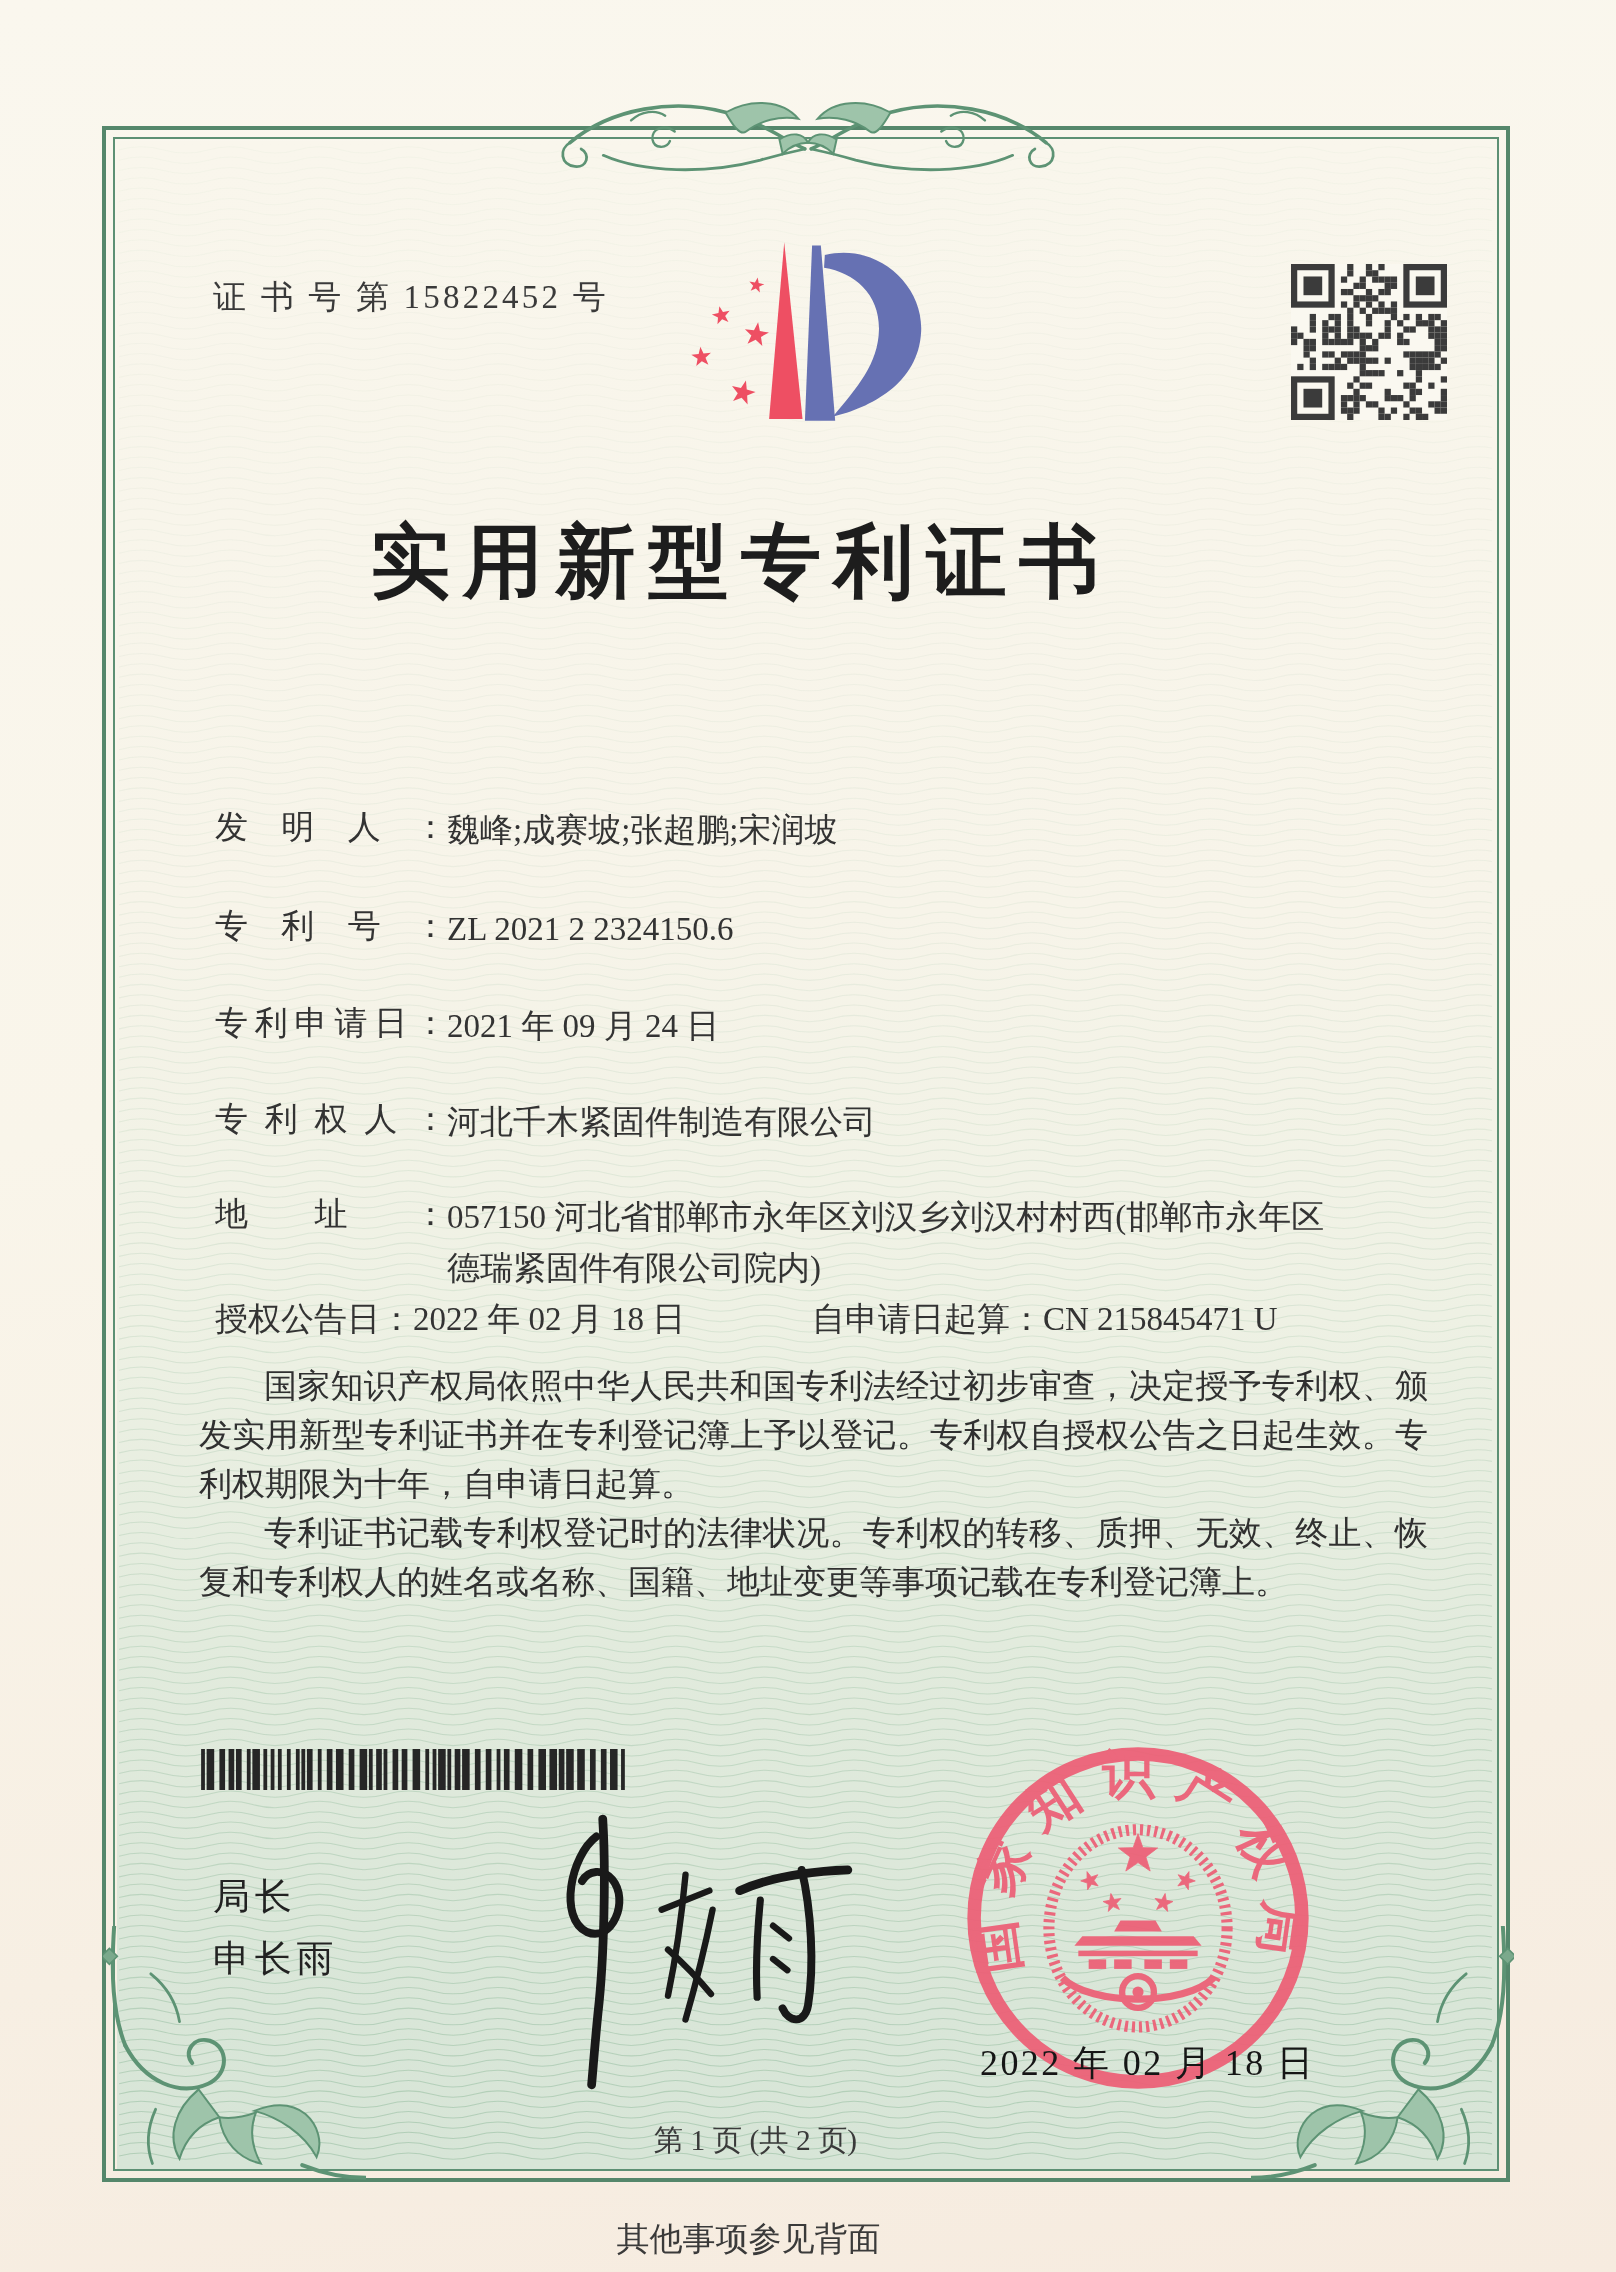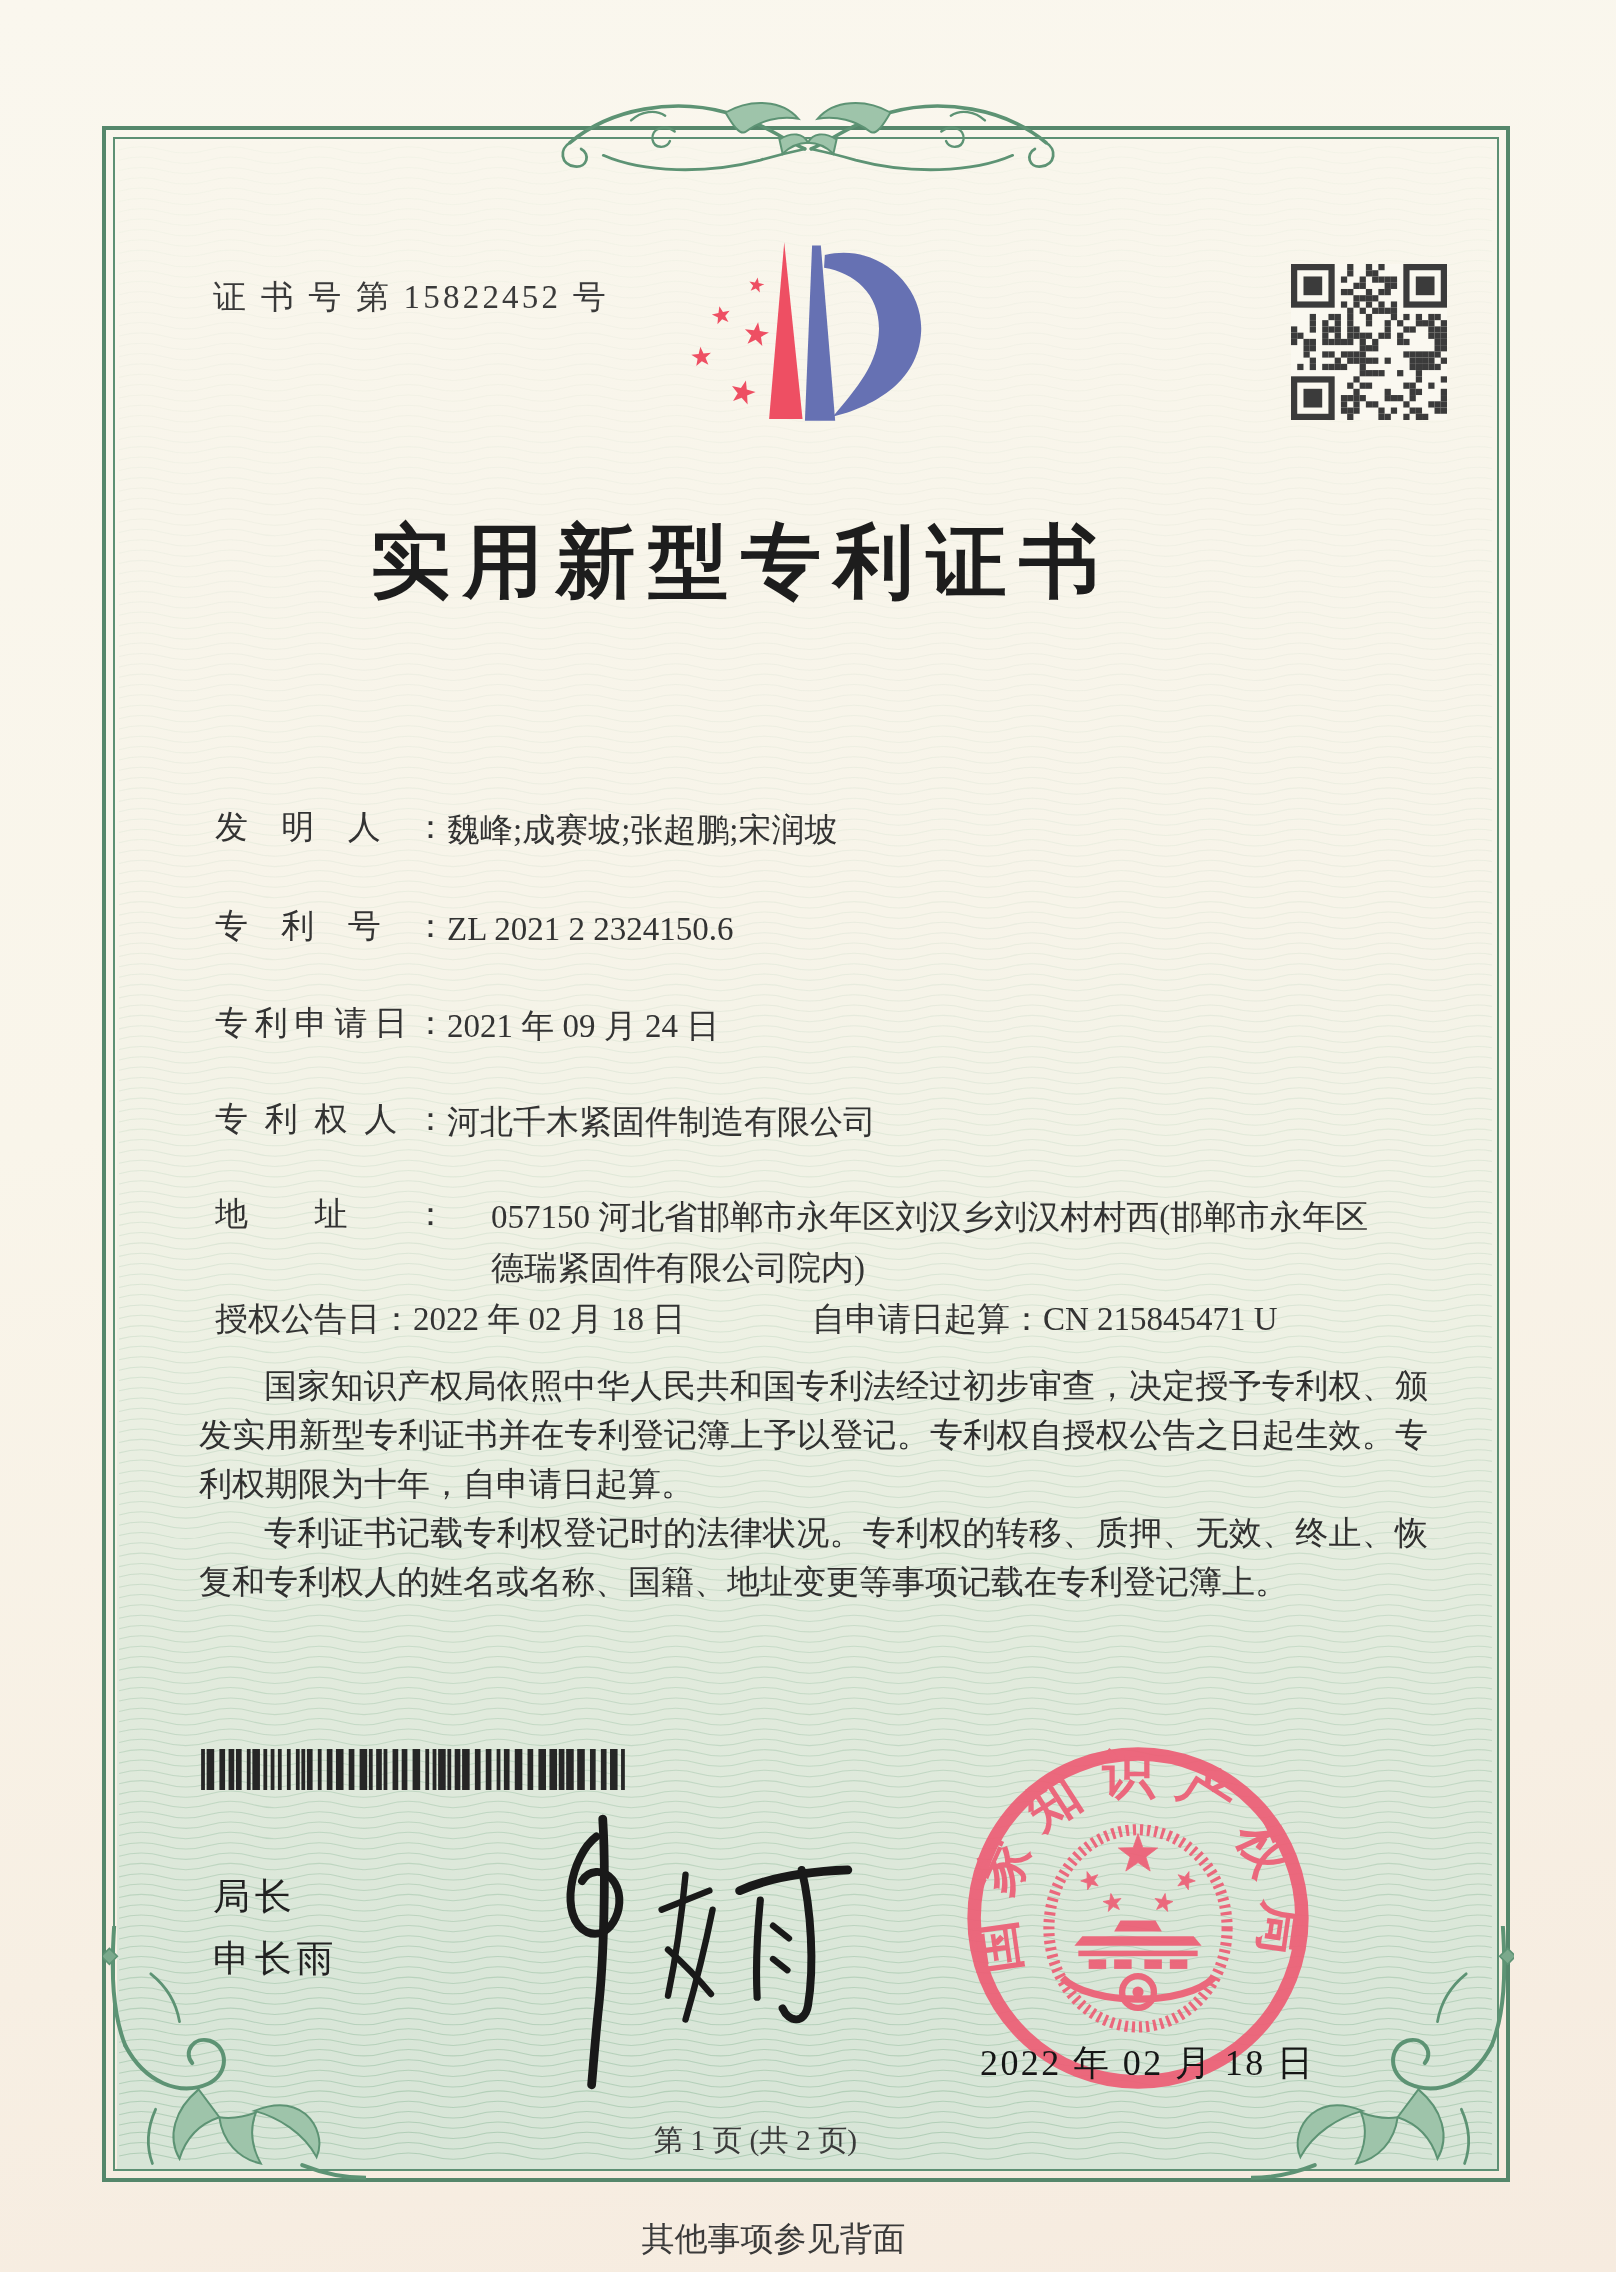--- a/index.html
+++ b/index.html
@@ -17,30 +17,30 @@
   .orn{z-index:4;}
   .txt{z-index:5;}
   .cert-no{left:213px;top:275px;font-size:33px;letter-spacing:3.2px;color:#3a3a3a;}
   .logo{left:691px;top:236px;z-index:5;}
   .qr{left:1291px;top:264px;z-index:5;}
   .title{left:0;top:509px;width:1478px;text-align:center;font-size:80px;font-weight:bold;
          letter-spacing:12.7px;padding-left:4px;box-sizing:border-box;color:#1d1d1d;}
   .frow{left:215px;width:1233px;display:flex;align-items:flex-start;font-size:33px;color:#333;}
   .flabel{width:232px;flex:0 0 232px;text-align:justify;text-align-last:justify;}
   .fvalue{flex:1;line-height:51px;}
-  .addr .fvalue{max-width:882px;margin-left:44px;}
+  .addr .fvalue{max-width:882px;}
   .grant-grp{font-size:33px;color:#333;}
   .para{left:199px;width:1229px;font-size:33px;line-height:49px;text-align:justify;color:#303030;text-indent:65px;}
   .barcode{left:199px;top:1749px;z-index:5;}
   .issuer{font-family:"Liberation Sans","DejaVu Sans",sans-serif;font-size:37px;color:#222;letter-spacing:4.8px;}
   .sig{left:477px;top:1814px;z-index:5;}
   .seal{left:955px;top:1735px;z-index:6;}
   .seal-date{left:980px;top:2039px;font-size:36px;letter-spacing:2.4px;color:#161616;z-index:7;}
   .footer-page{left:517px;top:2121px;width:477px;text-align:center;font-size:29.4px;color:#3a3a3a;}
-  .back-note{left:535px;top:2217px;width:477px;text-align:center;font-size:33px;color:#3a3a3a;z-index:5;}
+  .back-note{left:510px;top:2217px;width:477px;text-align:center;font-size:33px;color:#3a3a3a;z-index:5;}
 </style>
 </head>
 <body>
 
 <div class="page">
 
   <div class="abs inner-bg"></div>
 
   <svg id="waves-svg" class="abs" width="1373" height="2020" viewBox="0 0 1726 2538">
       <path d="M0 8 q28 -8 56 0 t 56 0 t 56 0 t 56 0 t 56 0 t 56 0 t 56 0 t 56 0 t 56 0 t 56 0 t 56 0 t 56 0 t 56 0 t 56 0 t 56 0 t 56 0 t 56 0 t 56 0 t 56 0 t 56 0 t 56 0 t 56 0 t 56 0 t 56 0 t 56 0 t 56 0 t 56 0 t 56 0 t 56 0 t 56 0 t 56 0" fill="none" stroke="#92bb9d" stroke-width="1.3" opacity="0.050"></path>

